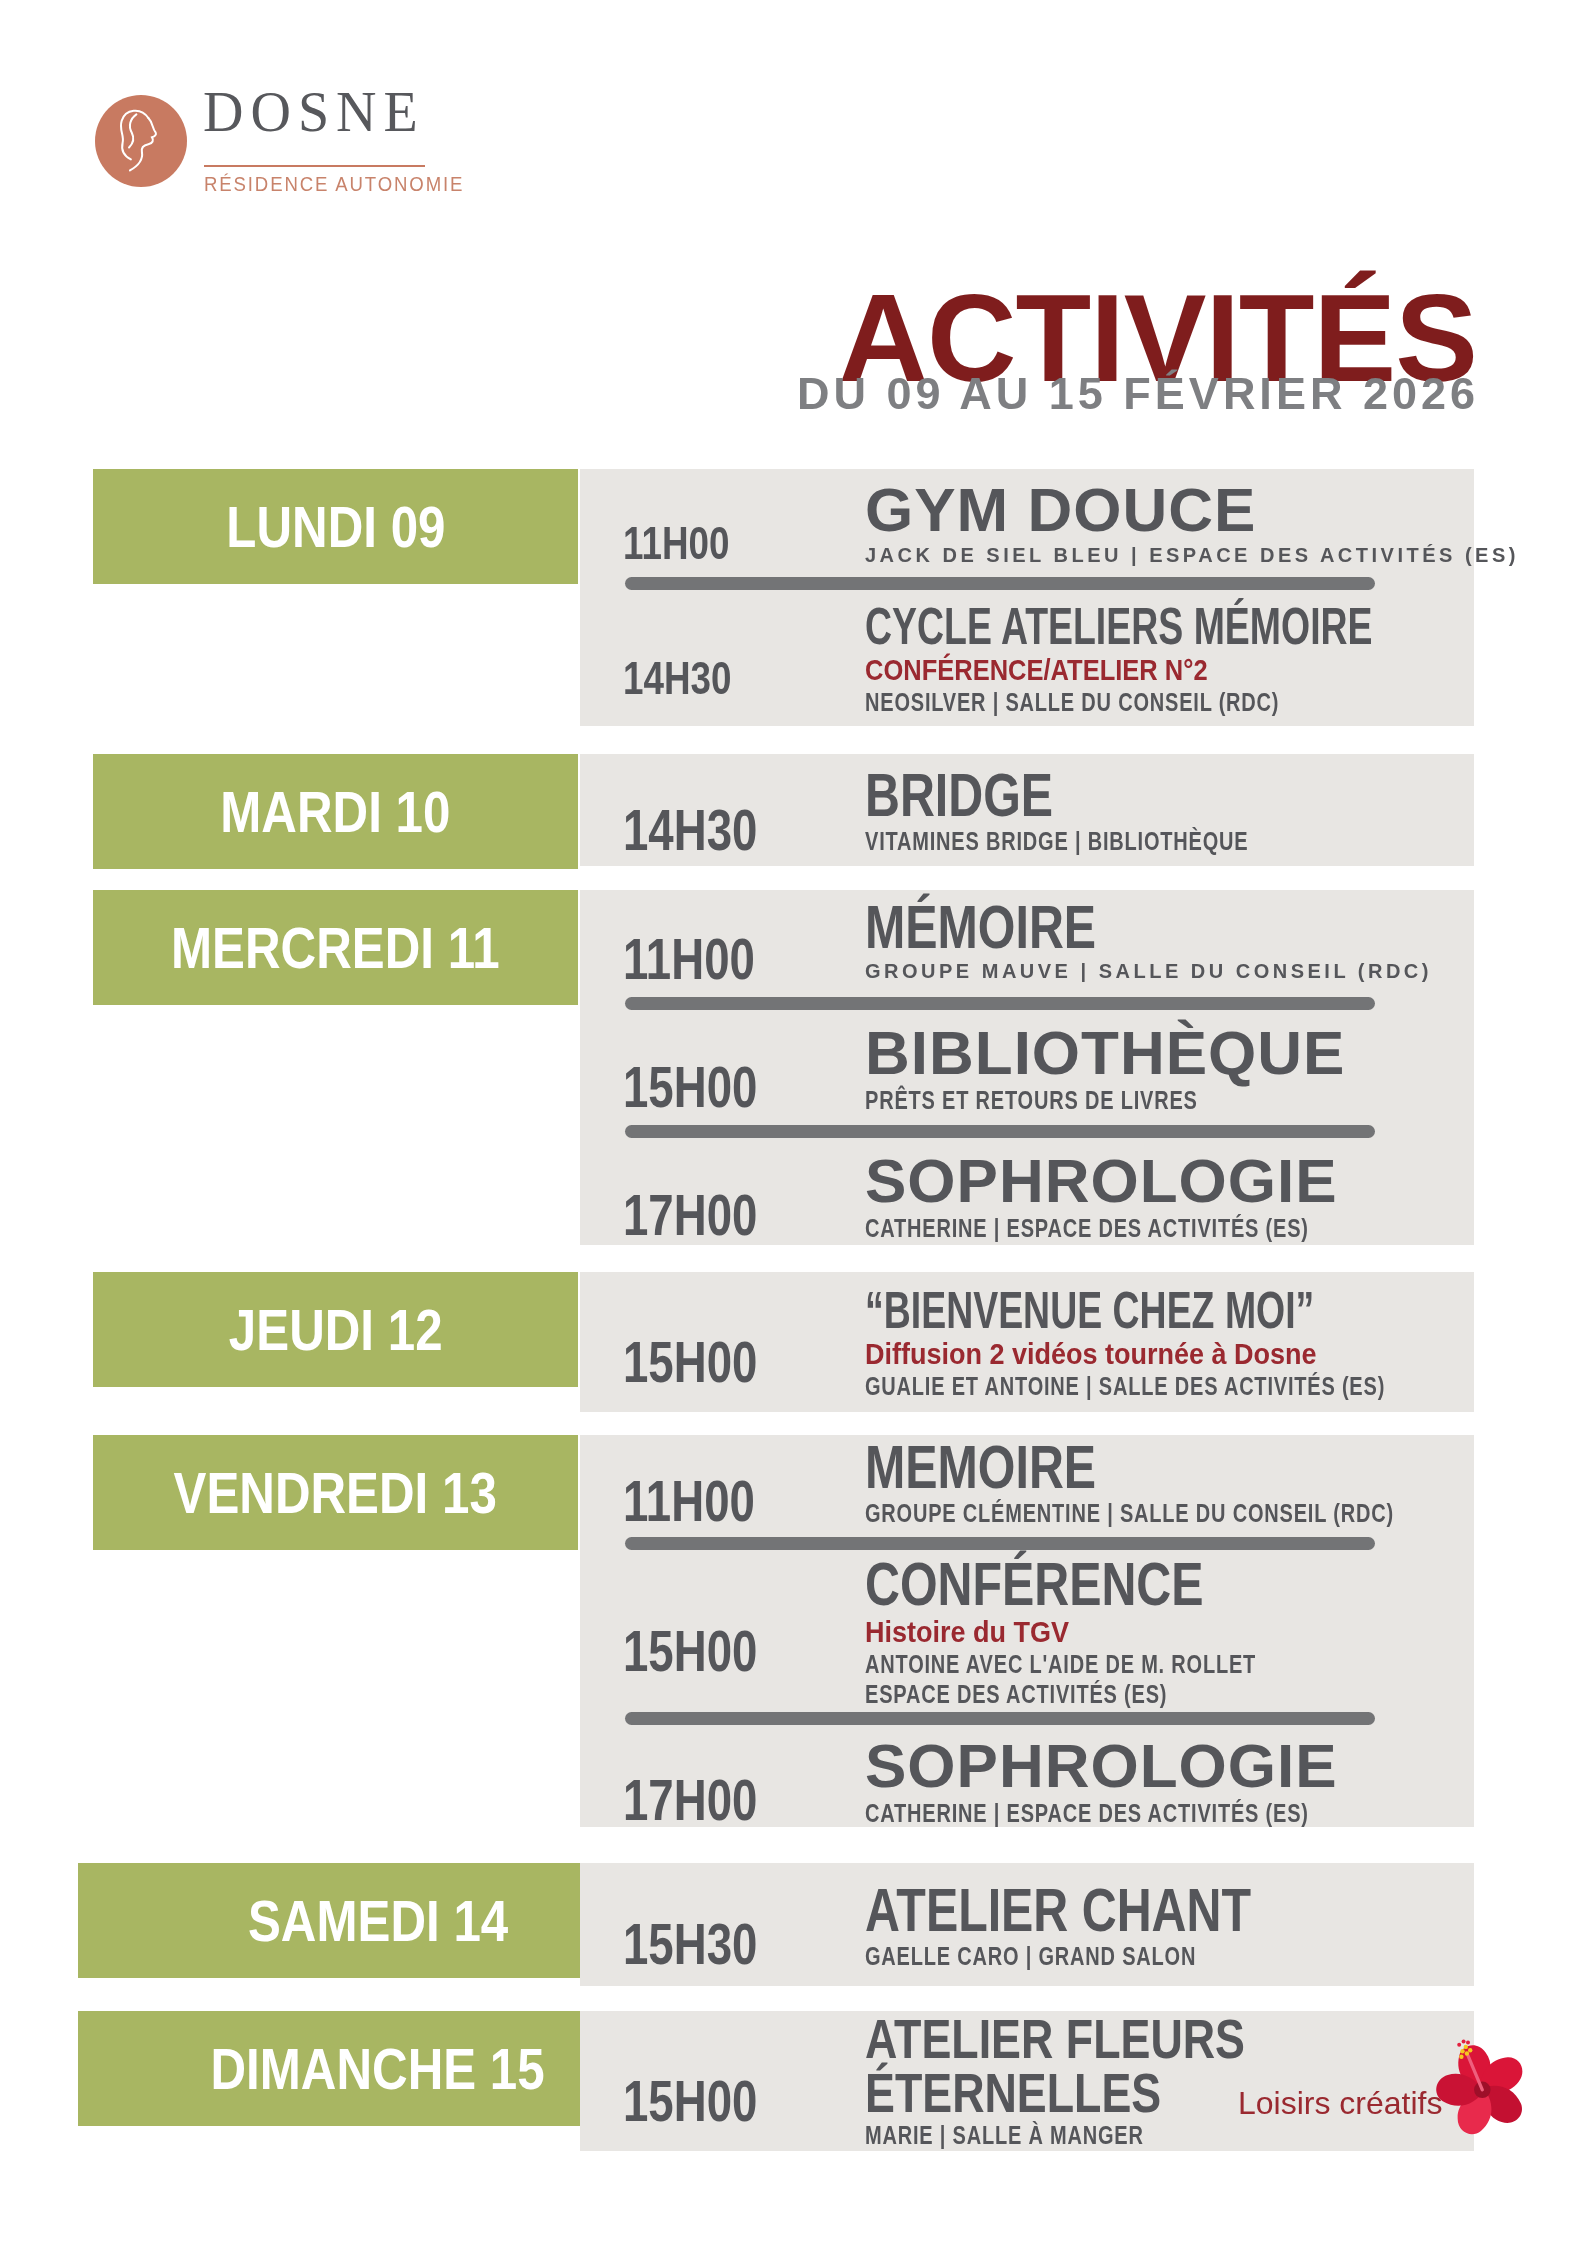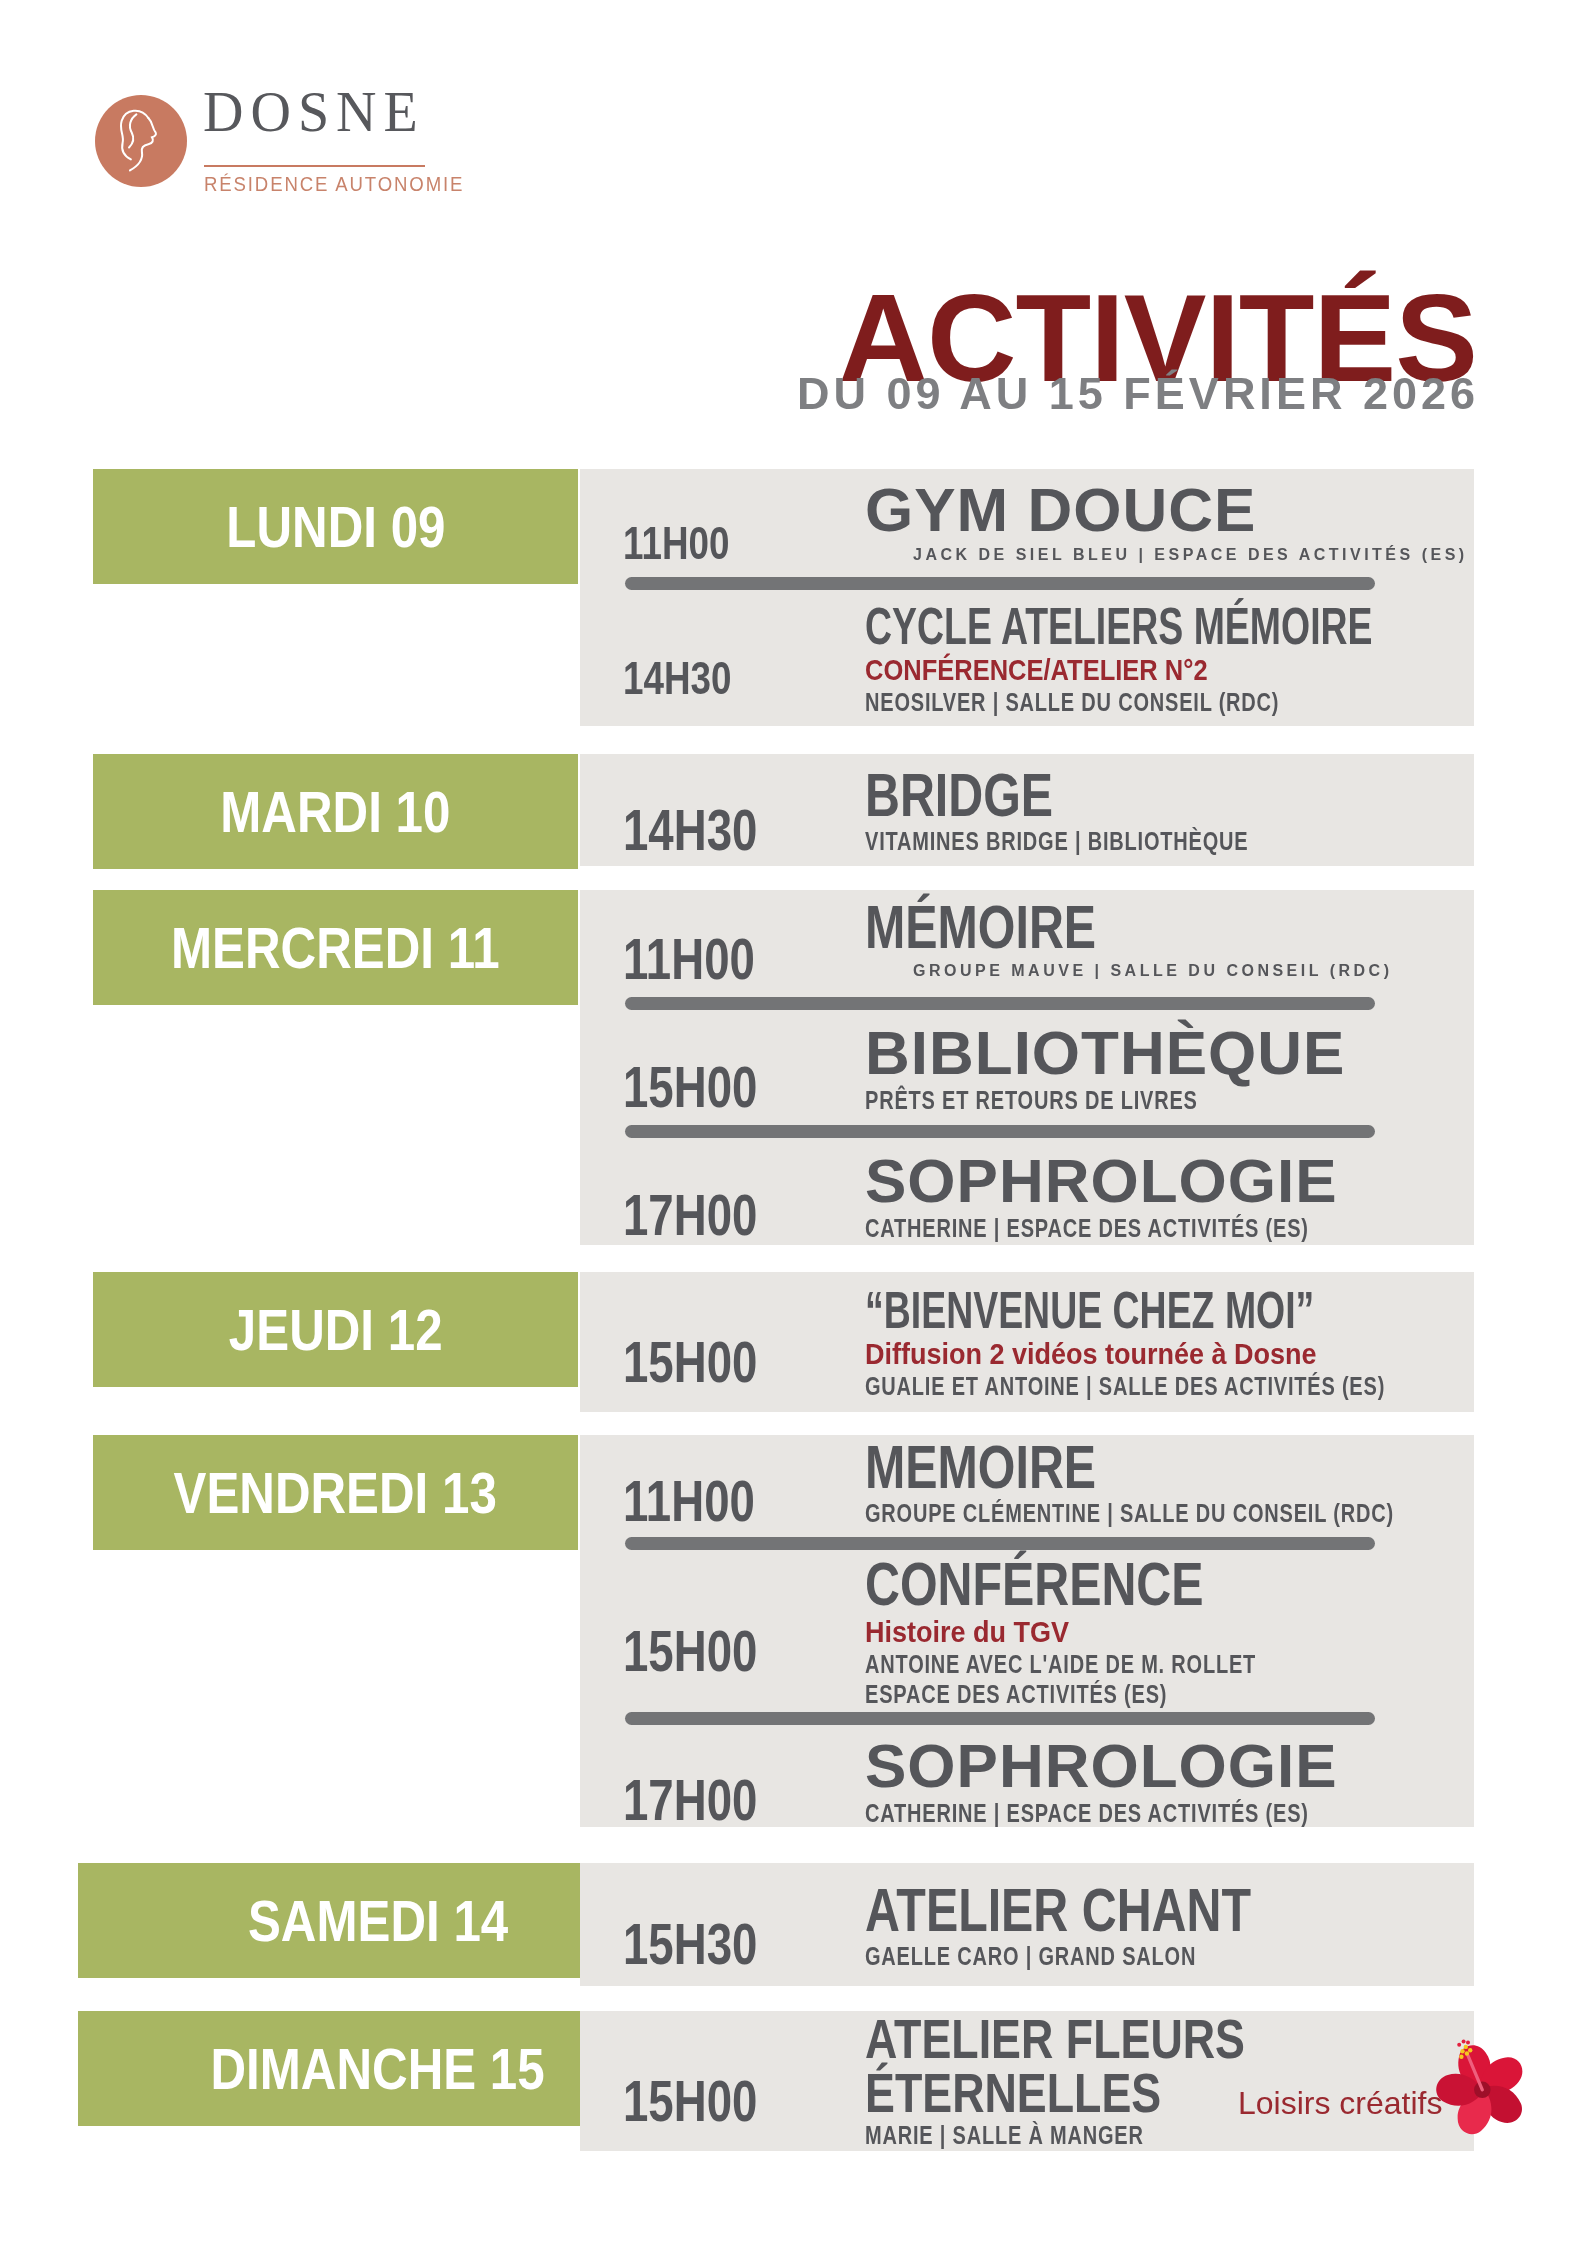--- a/index.html
+++ b/index.html
@@ -46,21 +46,21 @@
   .t-cond-sm{font-size:52px;line-height:54px;}
   .t-cond-sm > span{display:inline-block;transform:scaleX(.72);transform-origin:0 50%;white-space:nowrap;}
   .t-wrap{font-size:56px;line-height:54px;}
   .t-wrap > span{display:inline-block;transform:scaleX(.8);transform-origin:0 0;width:600px;}
   .note{font-weight:bold;color:#9a2930;line-height:34px;}
   .note-caps{font-size:30px;}
   .note-caps > span{display:inline-block;transform:scaleX(.85);transform-origin:0 50%;white-space:nowrap;}
   .note-plain{font-size:30px;}
   .note-plain > span{display:inline-block;transform:scaleX(.9);transform-origin:0 50%;white-space:nowrap;}
   .detail{color:#55565a;font-weight:bold;}
-  .d-sm{font-size:16px;letter-spacing:3.5px;line-height:26px;white-space:nowrap;margin-left:48px;}
+  .d-sm{font-size:20px;letter-spacing:3.5px;line-height:26px;white-space:nowrap;}
   .d-md{font-size:25px;line-height:30px;letter-spacing:1px;}
   .d-md > span{display:inline-block;transform:scaleX(.8);transform-origin:0 50%;white-space:nowrap;}
   .divider{flex:none;height:13px;border-radius:7px;background:#737476;
     width:750px;margin:5px 0 5px 45px;}
   #sec-vendredi .divider{margin:3px 0 3px 45px;}
 
   
   #sec-lundi   {top:469px;}  #sec-lundi .panel   {height:257px;}
   #sec-mardi   {top:754px;}  #sec-mardi .panel   {height:112px;}
   #sec-mercredi{top:890px;}  #sec-mercredi .panel{height:355px;}

